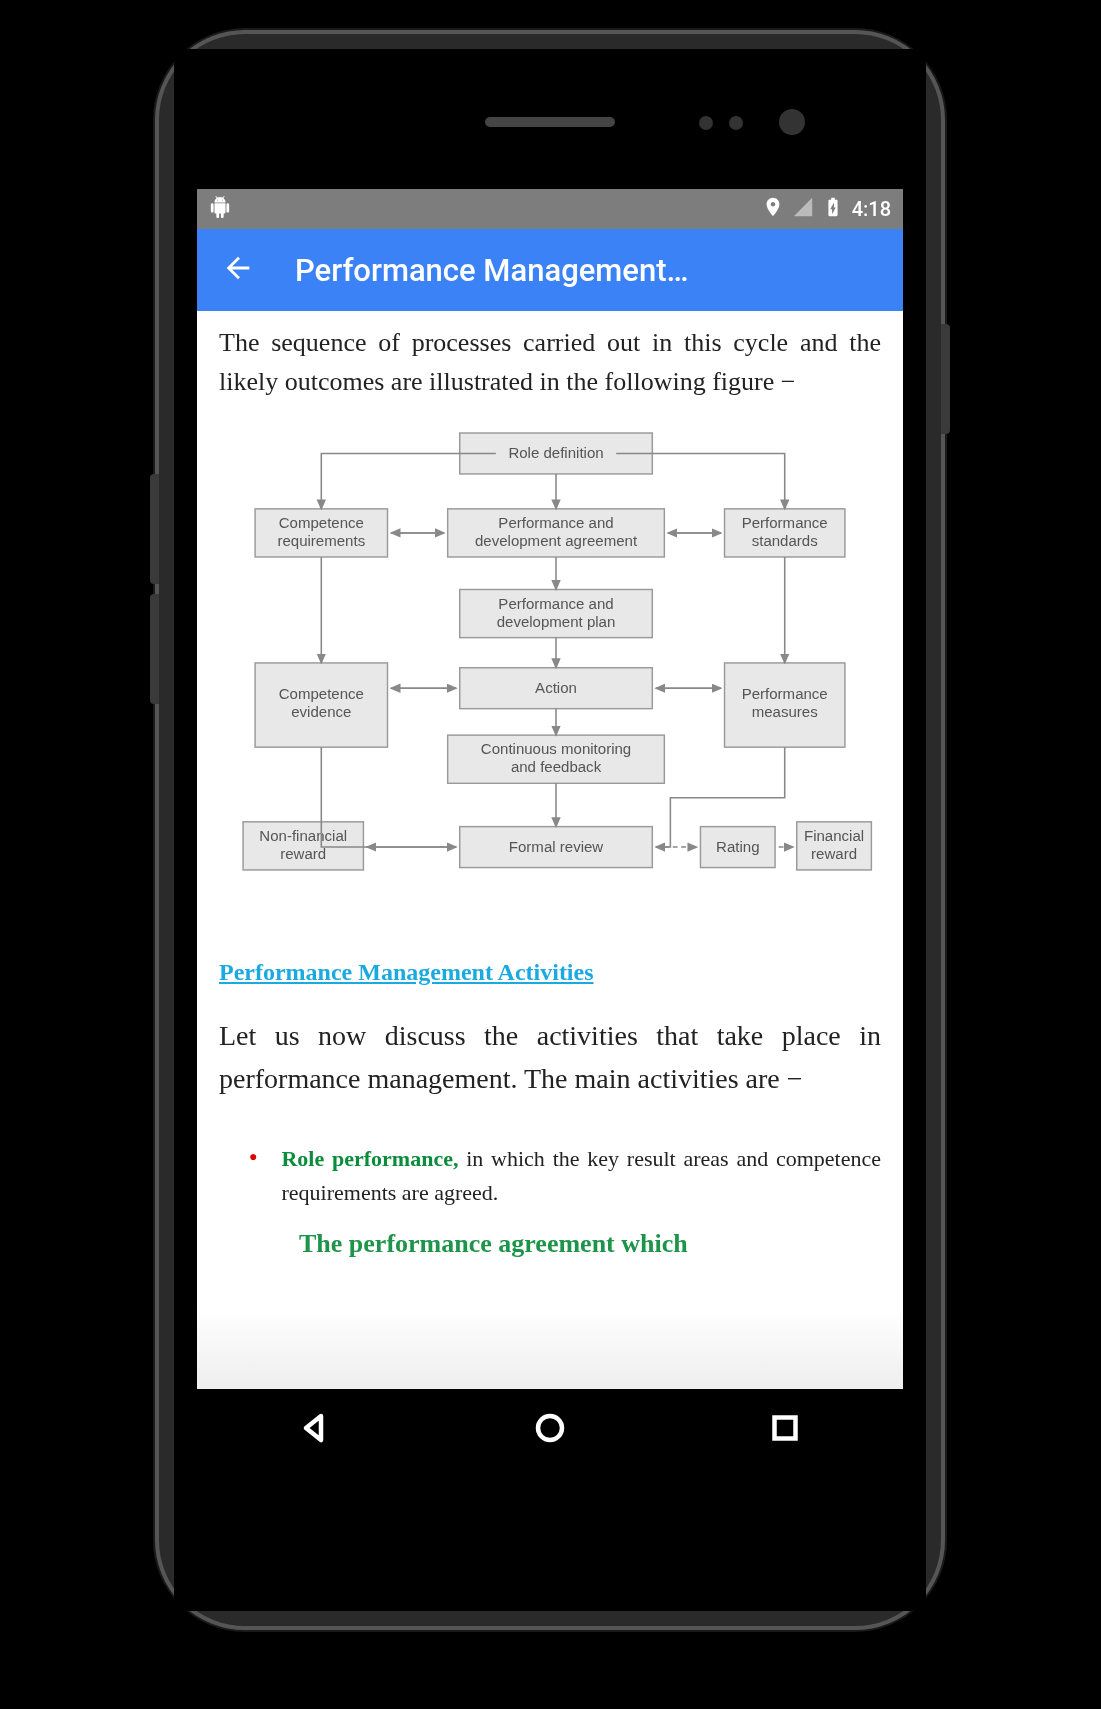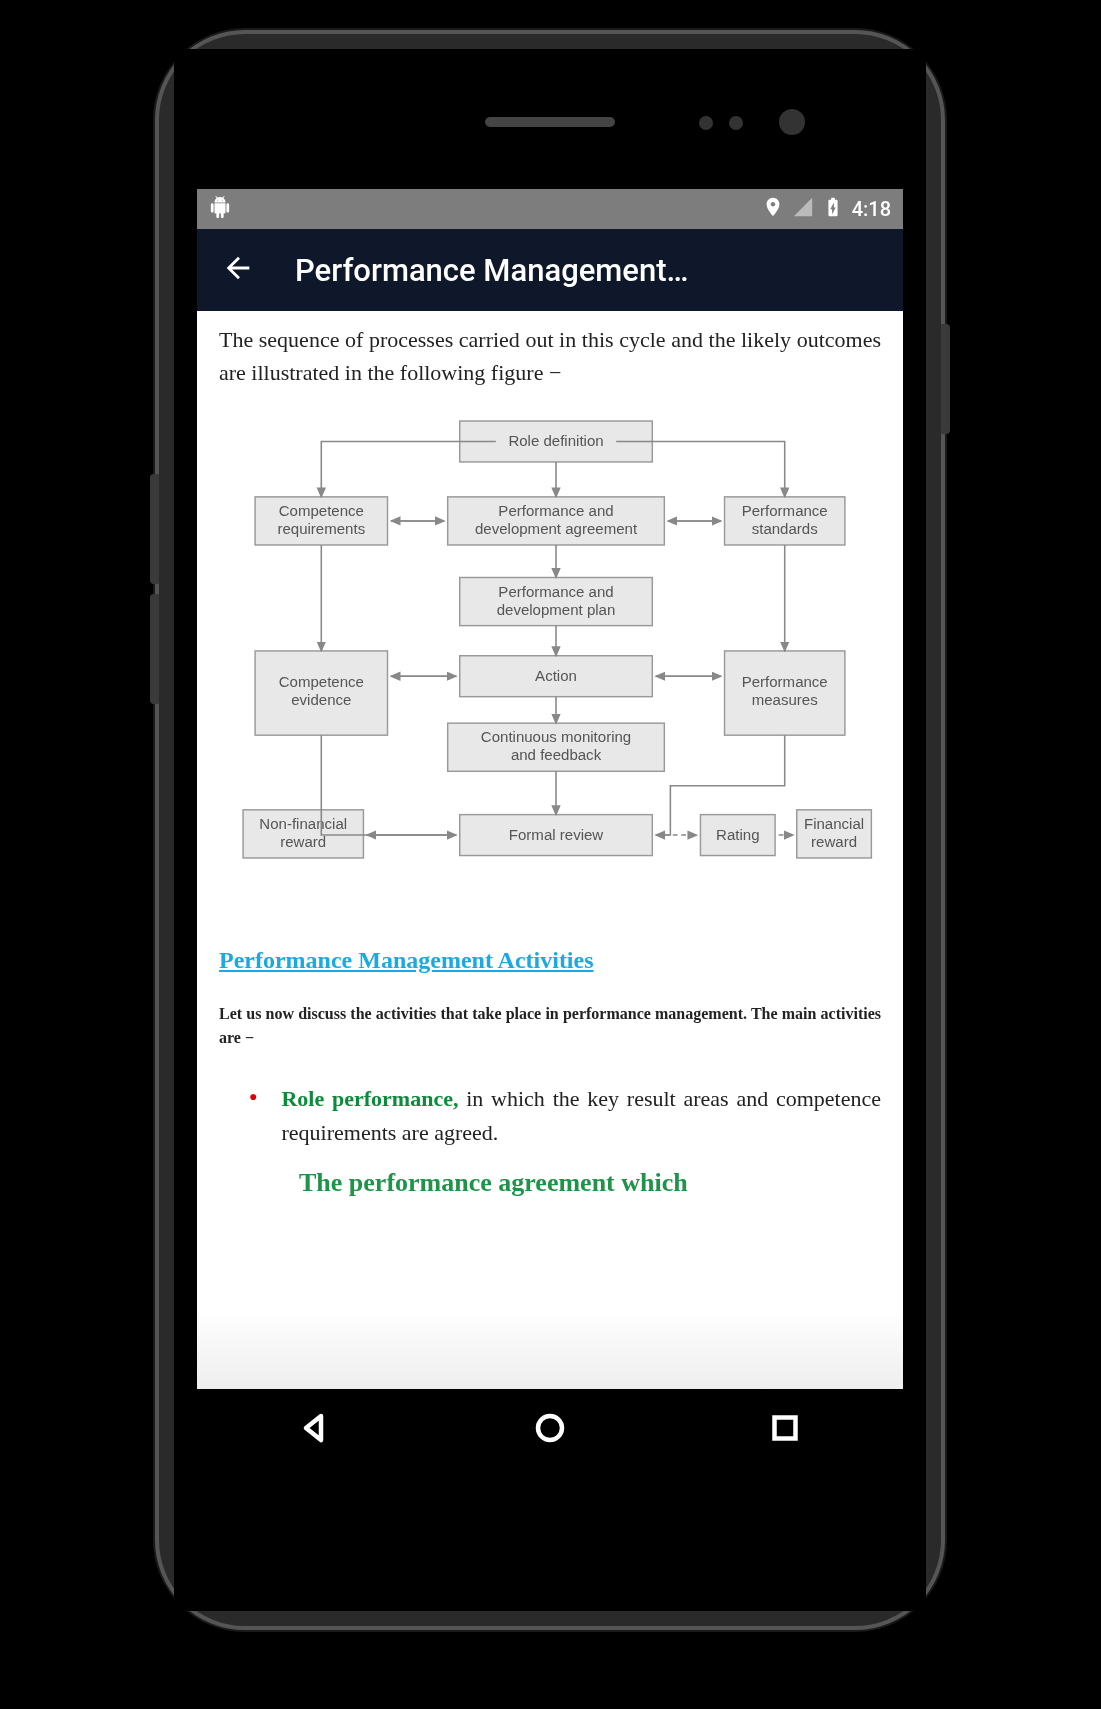--- a/index.html
+++ b/index.html
@@ -65,21 +65,21 @@
   justify-content: space-between;
   padding: 0 12px;
   color: #fff;
   font-size: 19px;
 }
 .status-left svg { width: 22px; height: 22px; fill: #fff; }
 .status-right { display: flex; align-items: center; gap: 8px; }
 .status-right svg { width: 22px; height: 22px; fill: #fff; }
 .app-bar {
   height: 82px;
-  background: #0f172a;
+  background: #3b82f6;
   display: flex;
   align-items: center;
   padding: 16px 24px;
   gap: 40px;
 }
 .back-arrow { color: #fff; }
 .back-arrow svg { width: 34px; height: 34px; fill: #fff; }
 .app-title {
   color: #fff;
   font-size: 31px;
@@ -91,21 +91,21 @@
 }
 .content {
   padding: 12px 22px;
   font-family: Georgia, 'Times New Roman', serif;
   color: #222;
   height: calc(100% - 122px - 82px);
   overflow: hidden;
   background: #fff;
 }
 .intro-text {
-  font-size: 22px;
+  font-size: 26px;
   line-height: 1.5;
   text-align: justify;
   text-justify: inter-word;
   margin-bottom: 20px;
 }
 .diagram {
   width: 100%;
   padding: 6px;
   margin-bottom: 20px;
   position: relative;
@@ -126,25 +126,24 @@
 .arrow-d { stroke: #888; stroke-width: 1.3; fill: none; stroke-dasharray: 4 3; marker-end: url(#ah); }
 .section-heading {
   color: #1ba9e1;
   font-size: 24px;
   font-weight: bold;
   text-decoration: underline;
   margin: 8px 0 28px 0;
   font-family: Georgia, serif;
 }
 .body-text {
-  font-size: 16px;
+  font-size: 28px;
   line-height: 1.55;
   text-align: justify;
-  margin-bottom: 31px;
-  font-weight: bold;
+  margin-bottom: 42px;
 }
 .bullet-block {
   display: flex;
   gap: 24px;
   padding-left: 30px;
   font-size: 22px;
   line-height: 1.55;
   text-align: justify;
   margin-bottom: 18px;
 }

